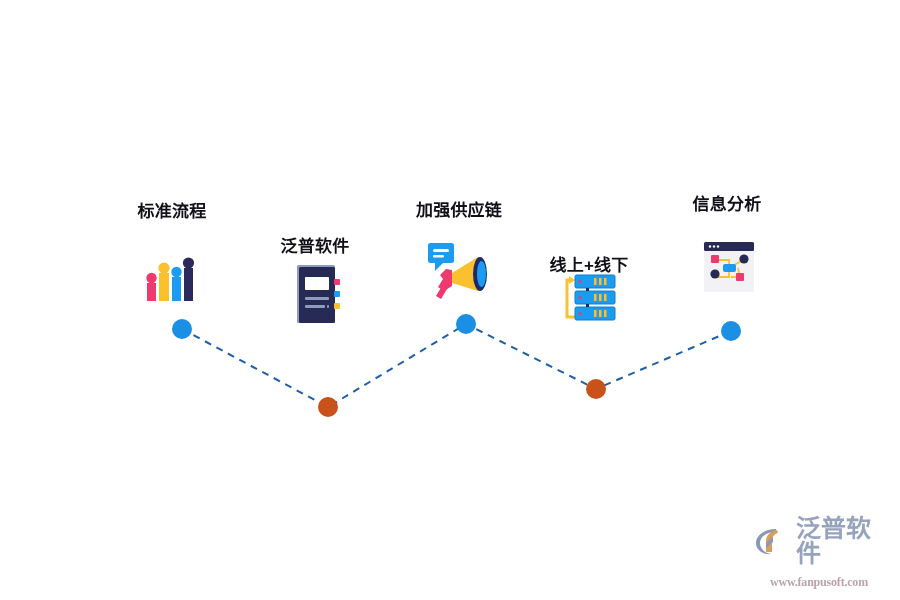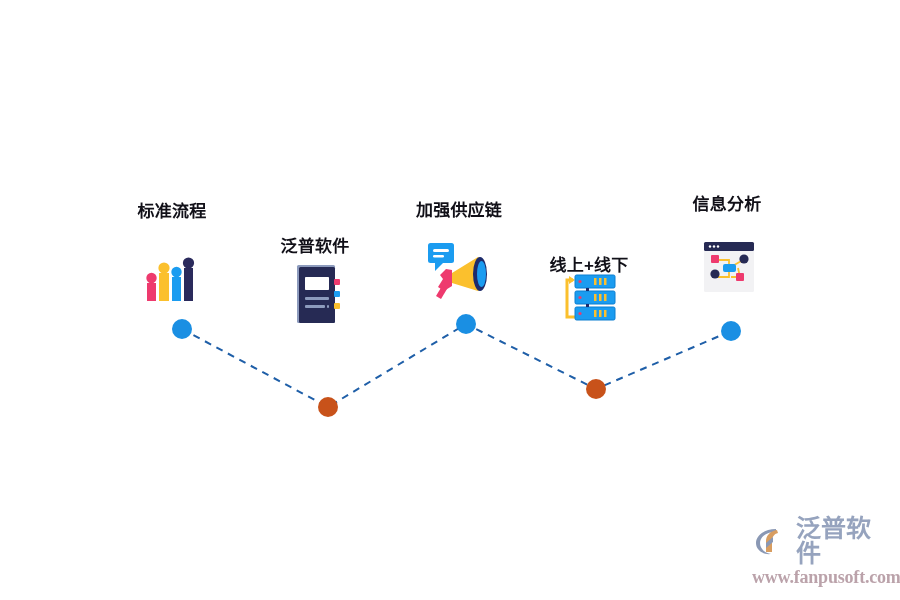--- a/index.html
+++ b/index.html
@@ -84,24 +84,24 @@
   #watermark .wm-mark svg { display: block; width: 100%; height: 100%; }
   #watermark .wm-cn {
     font-family: "DejaVu Sans", "Liberation Sans", sans-serif;
     font-size: 25px;
     font-weight: bold;
     color: #93a1bc;
     line-height: 1;
     letter-spacing: 0px;
   }
   #watermark .wm-url {
-    margin-top: 10px;
+    margin-top: 18px;
     font-family: "Liberation Serif", "DejaVu Serif", serif;
     font-weight: bold;
-    font-size: 18px;
+    font-size: 12px;
     color: #b9a0a8;
     letter-spacing: -0.2px;
     text-align: center;
     line-height: 1;
   }
 </style>
 </head>
 <body>
 
 <div id="stage" style="width: 900px; height: 600px; background: rgb(255, 255, 255);">

